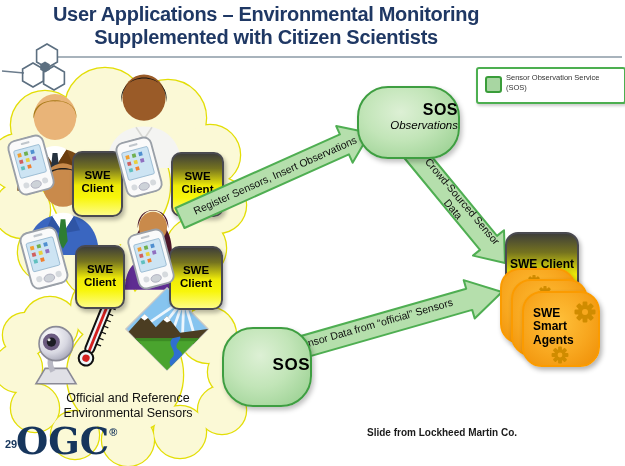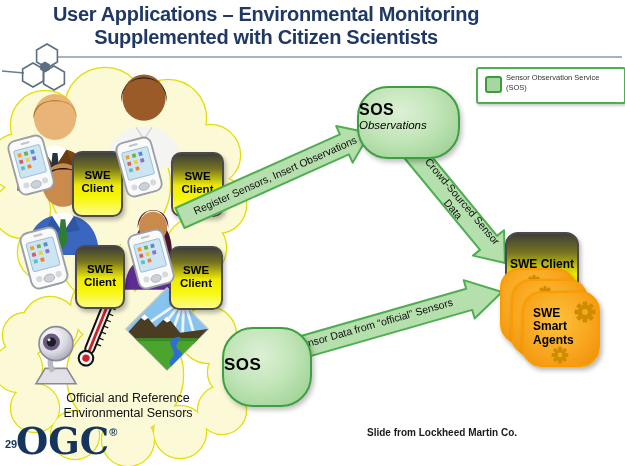--- a/index.html
+++ b/index.html
@@ -30,21 +30,21 @@
     box-shadow:2px 3px 4px rgba(0,0,0,0.28);margin-top:24px;}
   .swe-box .bl{padding-top:16px;display:block;}
   #swe-a{left:72px;top:127px;width:47px;height:62px;}
   #swe-b{left:171px;top:128px;width:49px;height:61px;}
   #swe-c{left:75px;top:221px;width:46px;height:60px;}
   #swe-d{left:169px;top:222px;width:50px;height:60px;}
   #swe-right{left:505px;top:208px;width:70px;height:77px;z-index:7;border-radius:13px;font-size:12px;}
   #swe-right .bl{padding-top:24px;}
   .sos-box{position:absolute;z-index:7;border:2.5px solid #3E9E41;border-radius:31px;
     background:radial-gradient(ellipse at 42% 35%,#DDF0D5 0%,#C2E5B8 45%,#93CD8B 100%);
-    text-align:left;color:#000;box-shadow:2px 3px 5px rgba(0,0,0,0.25);}
+    text-align:right;color:#000;box-shadow:2px 3px 5px rgba(0,0,0,0.25);}
   #sos-t{left:357px;top:86px;width:99px;height:69px;}
   #sos-t .sos-title{font-weight:bold;font-size:16px;margin-top:13px;letter-spacing:.5px;}
   #sos-t .sos-sub{font-style:italic;font-size:11.5px;margin-top:0px;}
   #sos-b{left:222px;top:327px;width:86px;height:76px;}
   #sos-b .sos-title{font-weight:bold;font-size:17px;line-height:72px;letter-spacing:.5px;}
   
   .agent{position:absolute;border:2.5px solid #FB9B00;border-radius:20px;
     background:radial-gradient(ellipse at 45% 40%,#FFC13B 0%,#F8A71F 55%,#EF8E05 100%);
     box-shadow:2px 3px 5px rgba(0,0,0,0.3);}
   #agent-back{left:500px;top:268px;width:72px;height:72px;z-index:8;}

